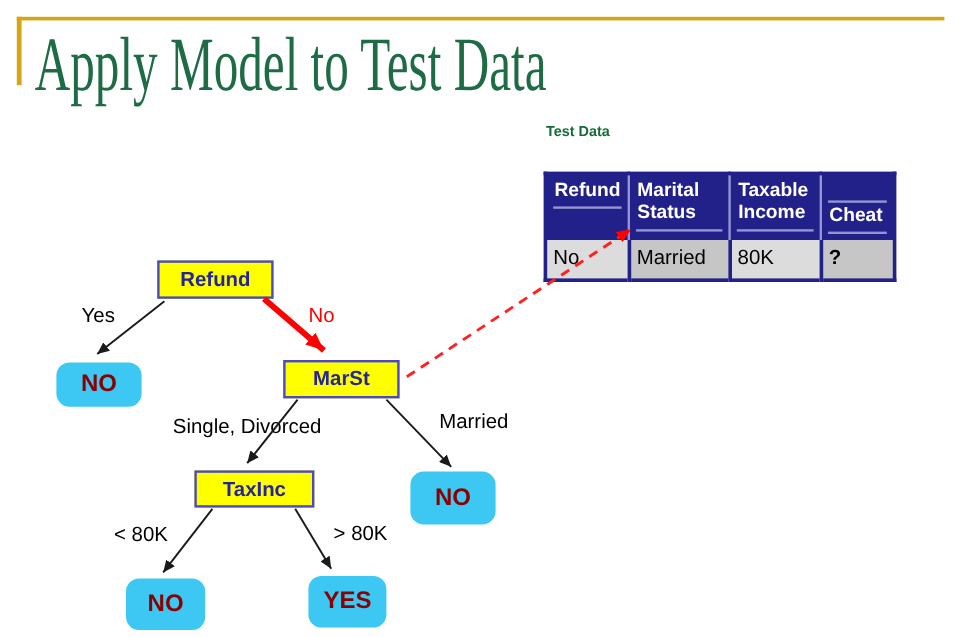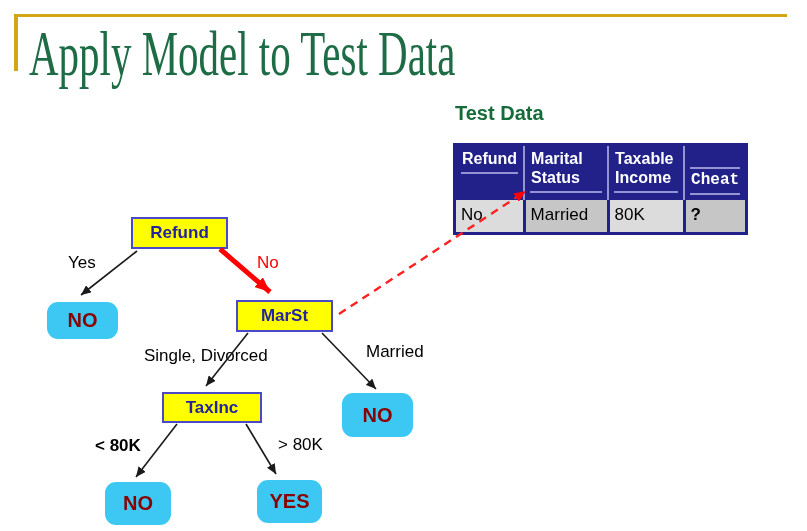--- a/index.html
+++ b/index.html
@@ -13,35 +13,35 @@
 
   .title {
     position:absolute; left:29px; top:22px; margin:0;
     font-family:"Liberation Serif", serif; font-weight:400;
     font-size:64px; line-height:1.0; color:#1E6C46; white-space:nowrap;
     transform:scaleX(0.64); transform-origin:left top;
   }
 
   .test-heading {
     position:absolute; left:455px; top:102px; margin:0;
-    font-size:20px; font-weight:bold; color:#156C39;
+    font-size:12px; font-weight:bold; color:#156C39;
   }
 
   
   .tbl-wrap { position:absolute; left:453px; top:143px; }
   table.testdata { border-collapse:collapse; table-layout:fixed; border:3px solid #212189; }
   table.testdata th {
     background:#212189; color:#ffffff; font-size:16px; font-weight:bold;
     text-align:left; vertical-align:top; padding:4px 5px 0 5px; height:50px;
     border-left:2px solid #9494D2; border-top:2px solid #9494D2;
   }
   table.testdata th:first-child { border-left:none; }
   .hdr { display:block; border-bottom:2px solid #9494D2; padding:0 1px 3px 1px;
          white-space:pre-line; line-height:1.18; }
-  th.cheat-th .hdr { border-top:2px solid #9494D2; margin-top:17px; padding-top:2px;font-family:Liberation Mono, monospace; }
+  th.cheat-th .hdr { border-top:2px solid #9494D2; margin-top:17px; padding-top:2px; }
   table.testdata td {
     font-size:17px; color:#000000; padding:3px 5px 5px 5px; height:24px;
     vertical-align:middle; border-left:3px solid #212189;
   }
   table.testdata td:first-child { border-left:none; }
   td.c0 { background:#DCDCDC; } td.c1 { background:#C6C6C6; }
   td.c2 { background:#DCDCDC;margin-left:15px; } td.c3 { background:#C6C6C6; }
   td.red-val { color:#E0392D; }
   td.bold-val { font-weight:bold; }
 
@@ -62,21 +62,21 @@
   #leaf-refund-yes   { left:47px;  top:302px; width:71px; height:37px; }
   #leaf-marst-married{ left:342px; top:393px; width:71px; height:44px; }
   #leaf-taxinc-low   { left:105px; top:482px; width:66px; height:43px; }
   #leaf-taxinc-high  { left:257px; top:480px; width:65px; height:43px; }
 
   .elabel { position:absolute; font-size:17px; color:#000000; white-space:nowrap; }
   #lbl-yes { left:68px;  top:253px; }
   #lbl-no  { left:257px; top:253px; color:#FF0000; }
   #lbl-sd  { left:144px; top:346px; }
   #lbl-married { left:366px; top:342px; }
-  #lbl-lt { left:95px;  top:436px;font-weight:bold; }
+  #lbl-lt { left:95px;  top:436px; }
   #lbl-gt { left:278px; top:435px;text-align:center; }
 
   svg.arrows { position:absolute; left:0; top:0; pointer-events:none; }
 </style>
 </head>
 <body>
 
 <div class="slide">
 
   <div class="gold-h"></div>

